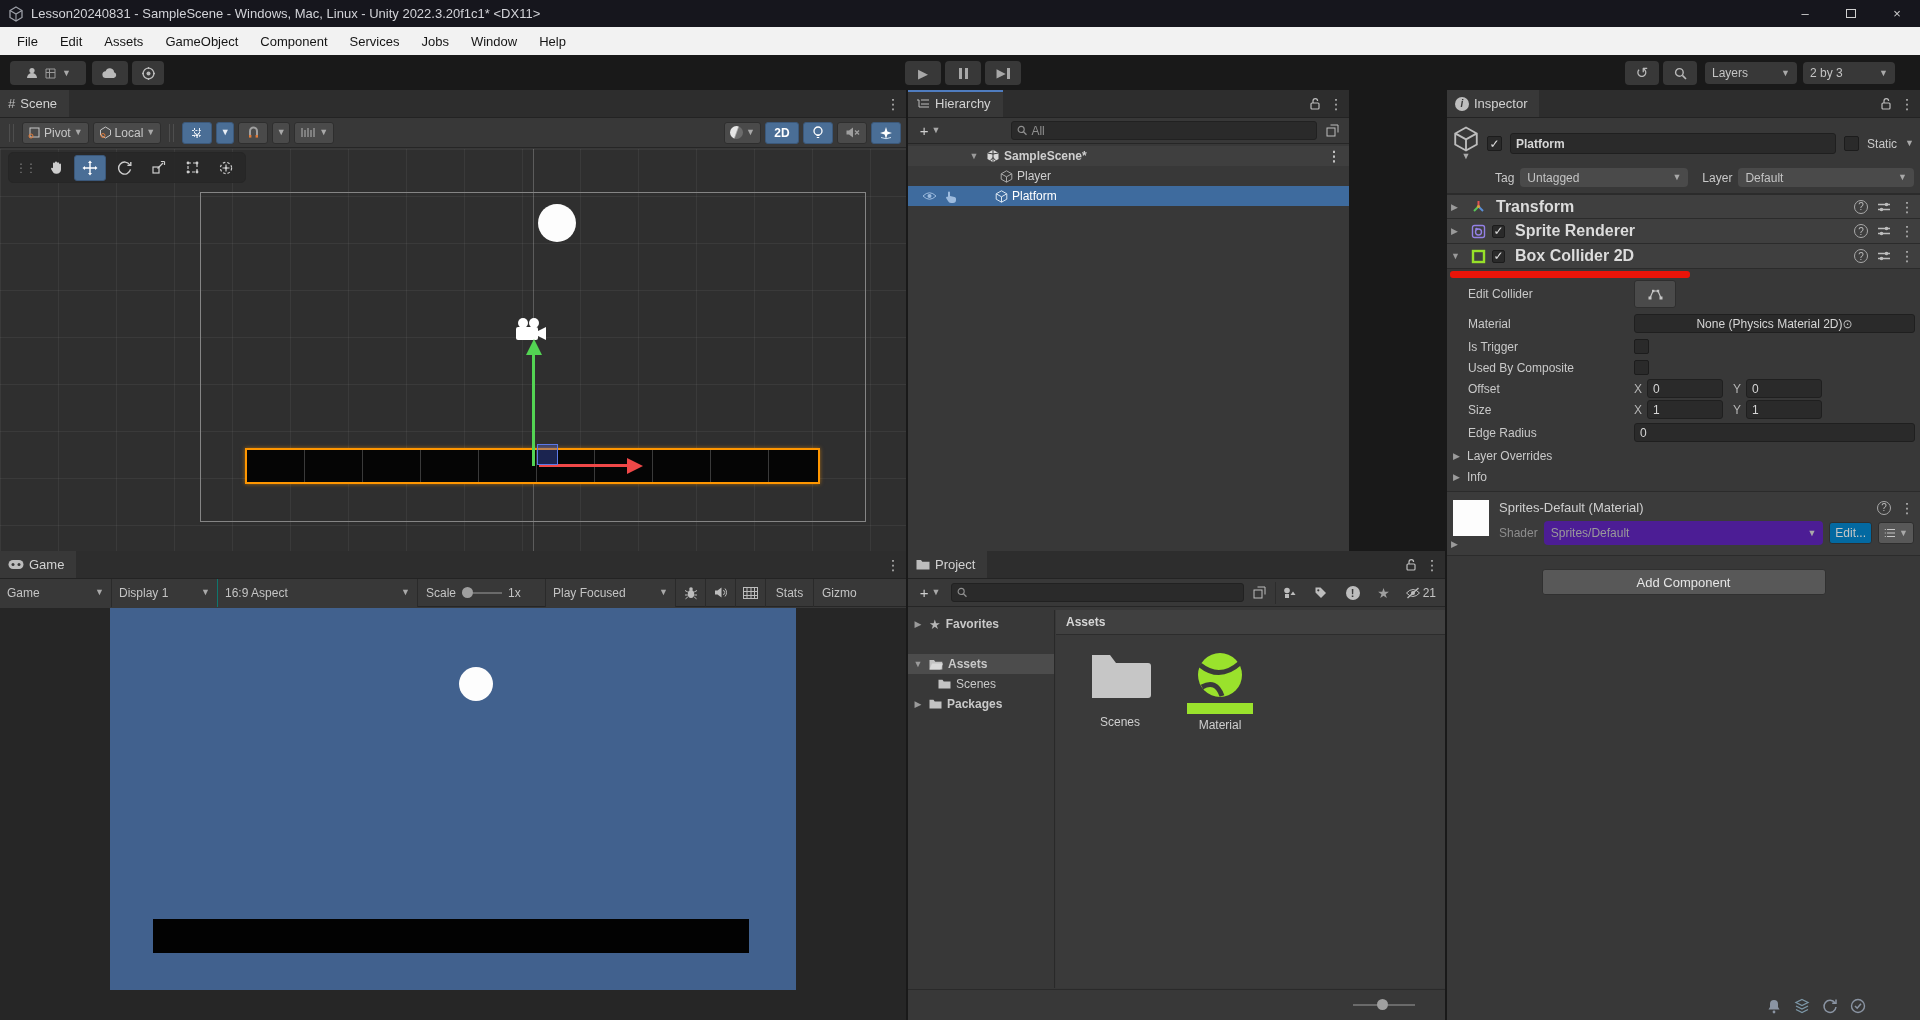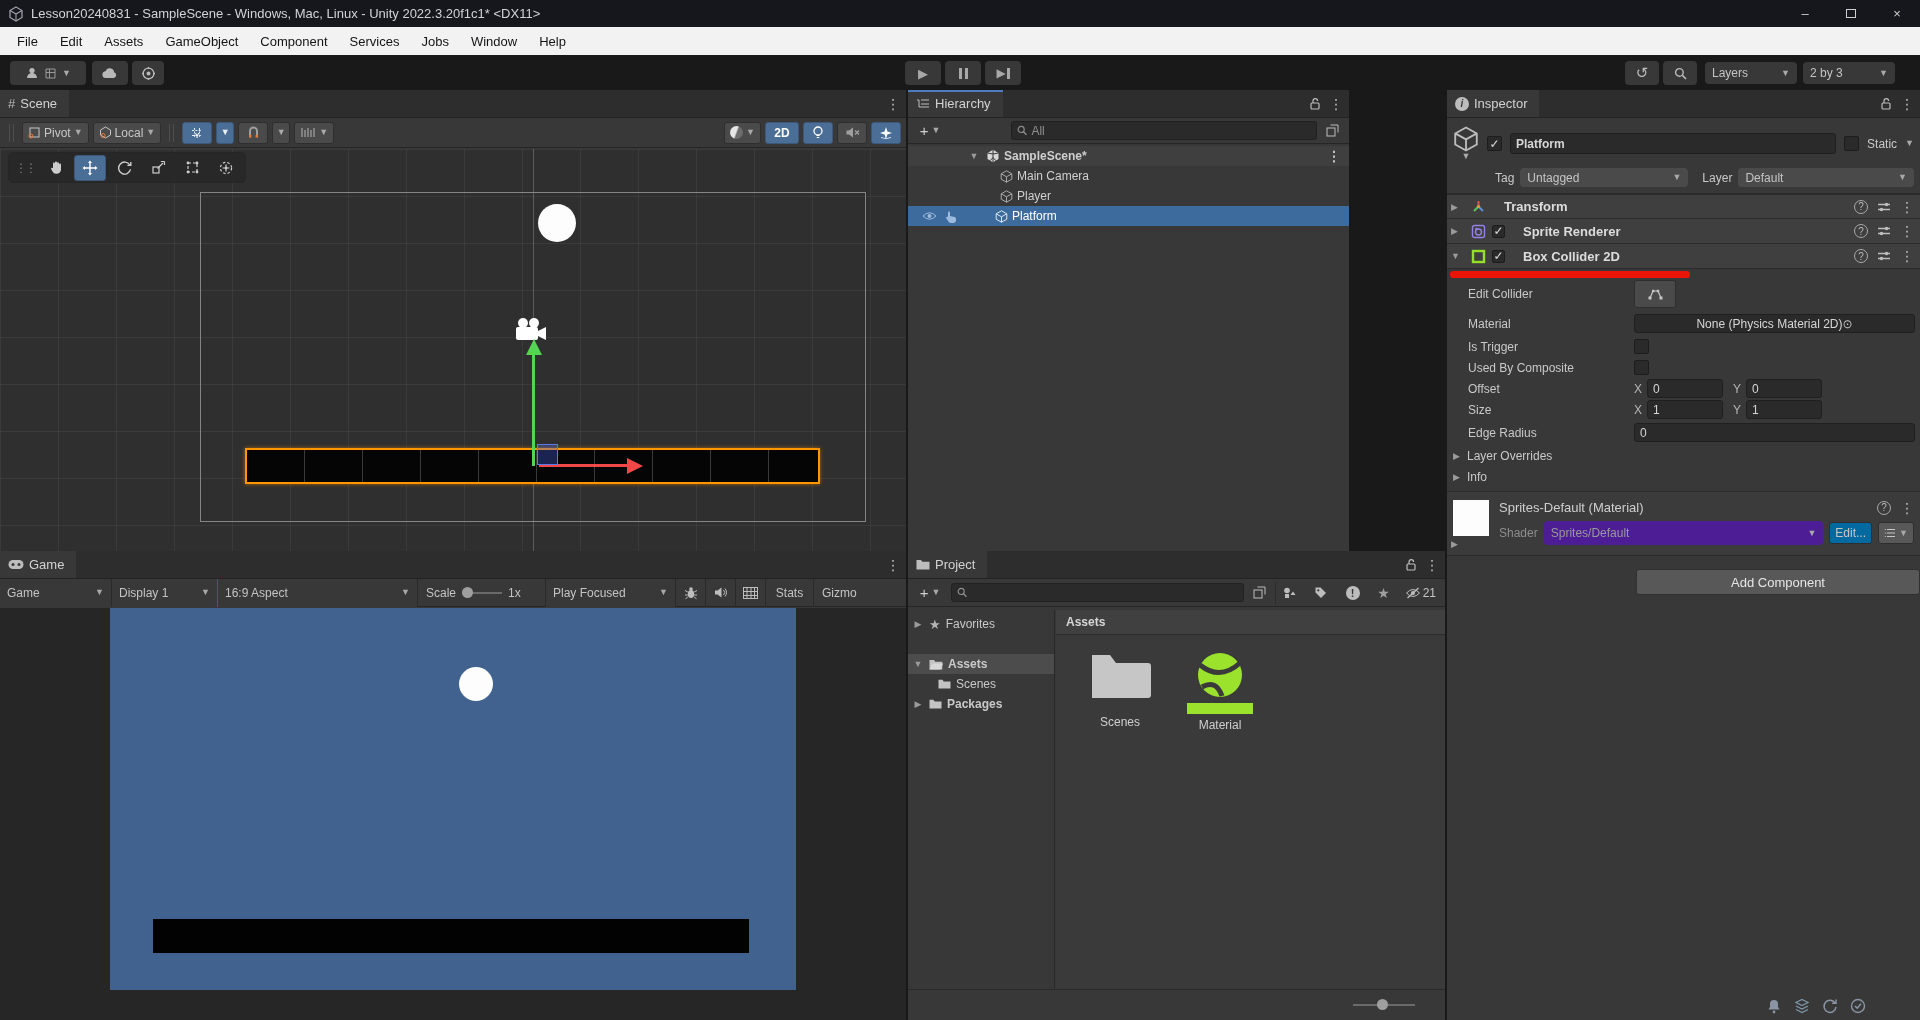--- a/index.html
+++ b/index.html
@@ -46,21 +46,21 @@
   .hrow.rootrow{background:#3f3f3f;font-weight:bold}
 
   
   .treerow{height:20px;display:flex;align-items:center;gap:5px;color:#c9c9c9;padding-left:4px}
   .treerow .exp{width:12px;text-align:center;color:#9b9b9b;font-size:9px}
   .tile{width:92px;display:flex;flex-direction:column;align-items:center;gap:4px}
   .tile-label{font-size:12px;color:#cfcfcf}
 
   
   .comp-header{height:25px;background:#3f3f3f;border-top:1px solid #2b2b2b;border-bottom:1px solid #2b2b2b;display:flex;align-items:center;gap:6px;padding:0 4px;position:relative}
-  .comp-title{font-weight:bold;font-size:13px;color:#dcdcdc;margin-left:12px}
+  .comp-title{font-weight:bold;font-size:16px;color:#dcdcdc;margin-left:4px}
   .hdr-icons{position:absolute;right:6px;display:flex;align-items:center;gap:9px;color:#bdbdbd}
   .qmark{width:14px;height:14px;border-radius:50%;border:1px solid #a9a9a9;color:#b9b9b9;font-size:10px;display:flex;align-items:center;justify-content:center}
   .irow{display:flex;align-items:center;height:21px;padding-left:21px;position:relative}
   .irow .ilabel{width:166px;color:#c9c9c9}
   .axis-lb{color:#b5b5b5;margin:0 5px 0 0}
   .exp9{color:#9b9b9b;font-size:9px;width:14px;display:inline-block}
 
   .status-icons{display:flex;gap:12px;align-items:center}
 </style>
 </head>
@@ -415,27 +415,20 @@
           <path d="M7 0.8 V5 L1.5 4 M7 5 L12.5 4 M7 5 L7 13.2 M4.2 11.6 L7 8.6 L9.8 11.6" fill="none" stroke="#383838"></path>
         </svg>
       <span>SampleScene*</span>
       <span class="kebab" style="position:absolute;right:8px">⋮</span>
     </div>
     <div class="hrow">
       <span style="width:88px"></span>
       <svg width="13" height="13" viewBox="0 0 13 13">
           <path d="M6.5 0.8 L11.8 3.8 V9.2 L6.5 12.2 L1.2 9.2 V3.8 Z M1.2 3.8 L6.5 6.8 L11.8 3.8 M6.5 6.8 V12.2" fill="none" stroke="#a9a9a9"></path>
         </svg>
-      <span>Main Camera</span>
-    </div>
-    <div class="hrow">
-      <span style="width:88px"></span>
-      <svg width="13" height="13" viewBox="0 0 13 13">
-          <path d="M6.5 0.8 L11.8 3.8 V9.2 L6.5 12.2 L1.2 9.2 V3.8 Z M1.2 3.8 L6.5 6.8 L11.8 3.8 M6.5 6.8 V12.2" fill="none" stroke="#a9a9a9"></path>
-        </svg>
       <span>Player</span>
     </div>
     <div class="hrow selected">
       <span style="width:10px"></span>
       <svg width="15" height="10" viewBox="0 0 15 10">
           <path d="M1 5 Q7.5 -1.5 14 5 Q7.5 11.5 1 5 Z" fill="none" stroke="#9dbbde"></path>
           <circle cx="7.5" cy="5" r="2" fill="#9dbbde"></circle>
         </svg>
       <svg width="12" height="13" viewBox="0 0 12 13" style="margin-left:4px">
           <path d="M3 7 V2.5 a1 1 0 0 1 2 0 V6 l4.5 1 c1 .3 1.5 1 1.5 2 v1 a3 3 0 0 1 -3 3 H6 c-1.4 0-2.3-.7-3-1.9 L1.4 8.6 A1 1 0 0 1 3 7 Z" fill="#9dbbde"></path>
@@ -509,21 +502,21 @@
           <path d="M2.5 11 L13.5 1" stroke="#bdbdbd" stroke-width="1.4"></path>
         </svg>
       <span style="color:#c4c4c4">21</span>
     </div>
   </div>
 
   <div class="abs" style="left:0;top:59px;width:147px;height:378px;border-right:1px solid #292929;padding-top:4px">
     <div class="treerow">
       <span class="exp">▶</span>
       <span style="color:#b5b5b5;font-size:13px">★</span>
-      <span style="font-weight:normal">Favorites</span>
+      <span style="font-weight:bold">Favorites</span>
     </div>
     <div style="height:20px"></div>
     <div class="treerow" style="background:#4c4c4c">
       <span class="exp">▼</span>
       <svg width="14" height="11" viewBox="0 0 14 11">
           <path d="M0.5 1 h4.5 l1.3 1.8 h7 V10.5 H0.5 Z" fill="#c3c3c3"></path>
           <path d="M0.5 10.5 L3 4.5 h11 l-2.5 6 Z" fill="#d8d8d8"></path>
         </svg>
       <span style="font-weight:bold">Assets</span>
     </div>
@@ -768,21 +761,21 @@
               </svg>
             <span class="caret">▼</span>
           </span>
         </div>
       </div>
     </div>
     <span class="exp9 abs" style="left:4px;bottom:6px">▶</span>
   </div>
 
   <div style="border-top:1px solid #2b2b2b;height:14px"></div>
-  <div style="display:flex;justify-content:flex-end">
+  <div style="display:flex;justify-content:center">
     <div class="sbtn" style="width:284px;height:26px;background:#585858;border-color:#303030;font-size:13px;color:#e6e6e6">
       <span>Add Component</span>
     </div>
   </div>
 </div>
 
 <div class="abs status-icons" style="left:1766px;top:998px">
   <svg width="16" height="16" viewBox="0 0 16 16">
       <path d="M8 2 a4 4 0 0 1 4 4 v3 l1.5 2.5 H2.5 L4 9 V6 a4 4 0 0 1 4-4 Z" fill="#8a94a3"></path>
       <circle cx="8" cy="14" r="1.4" fill="#8a94a3"></circle>

